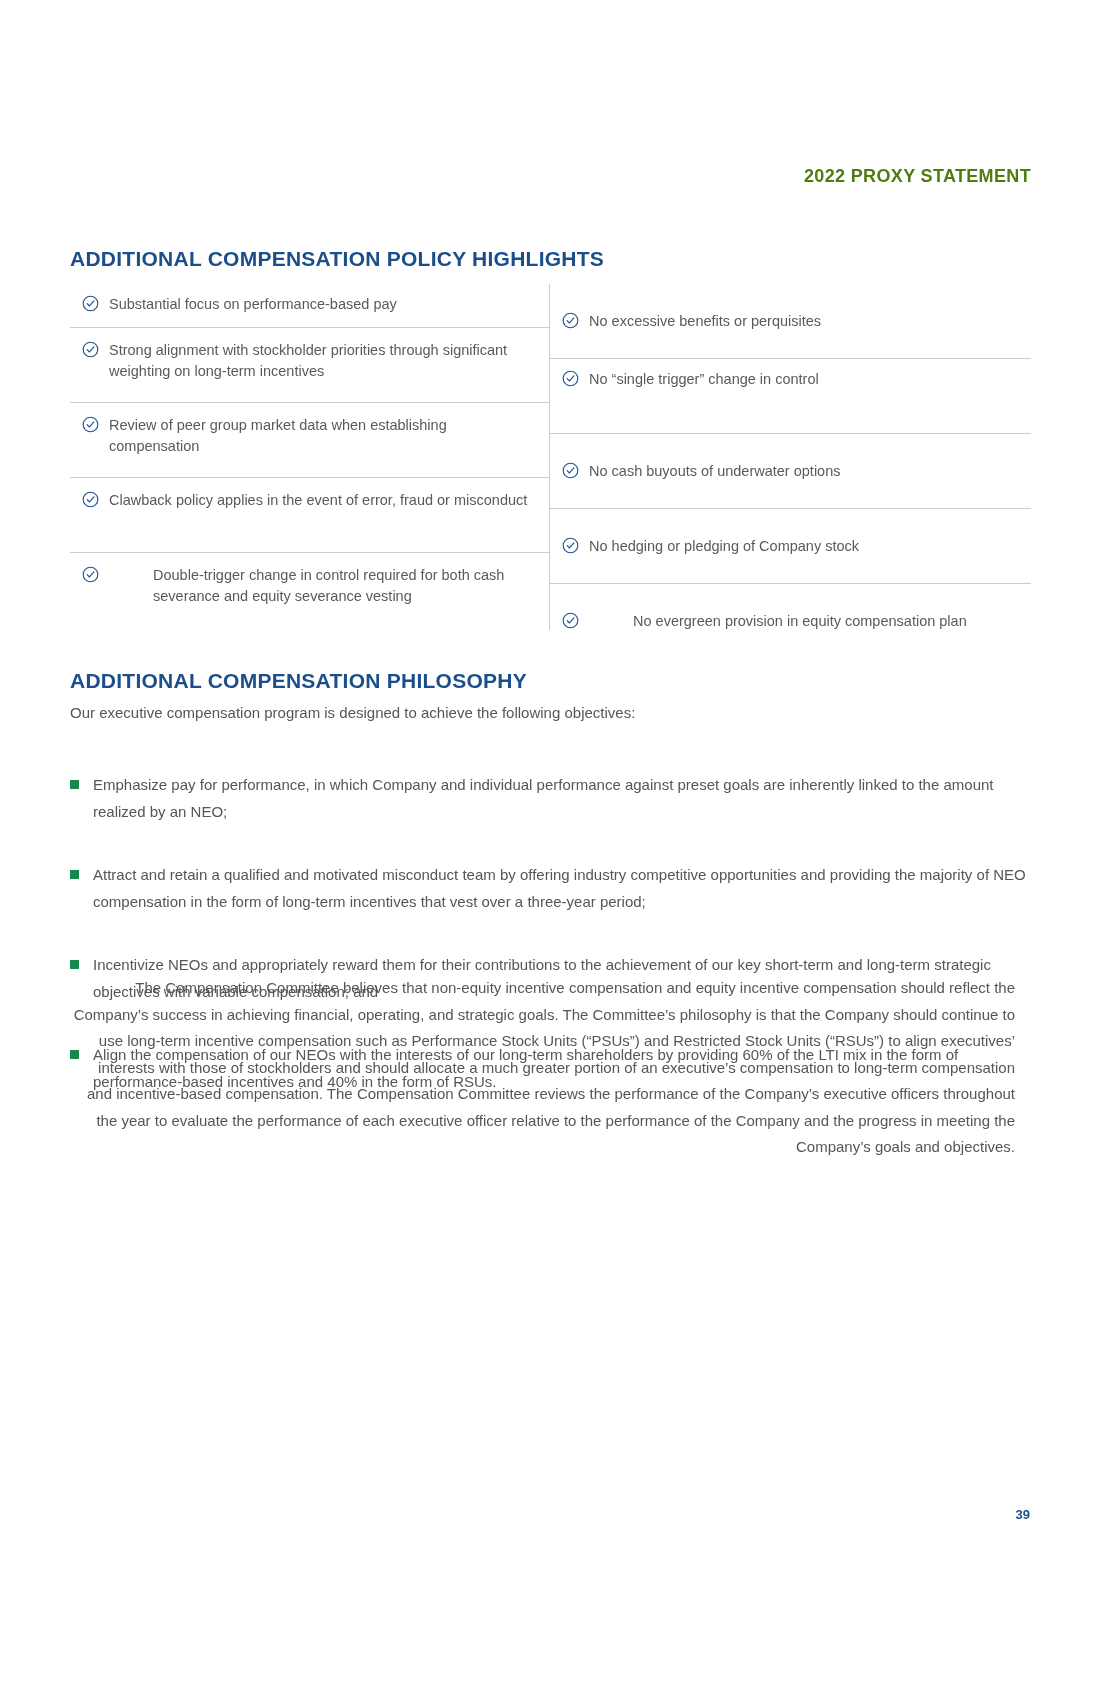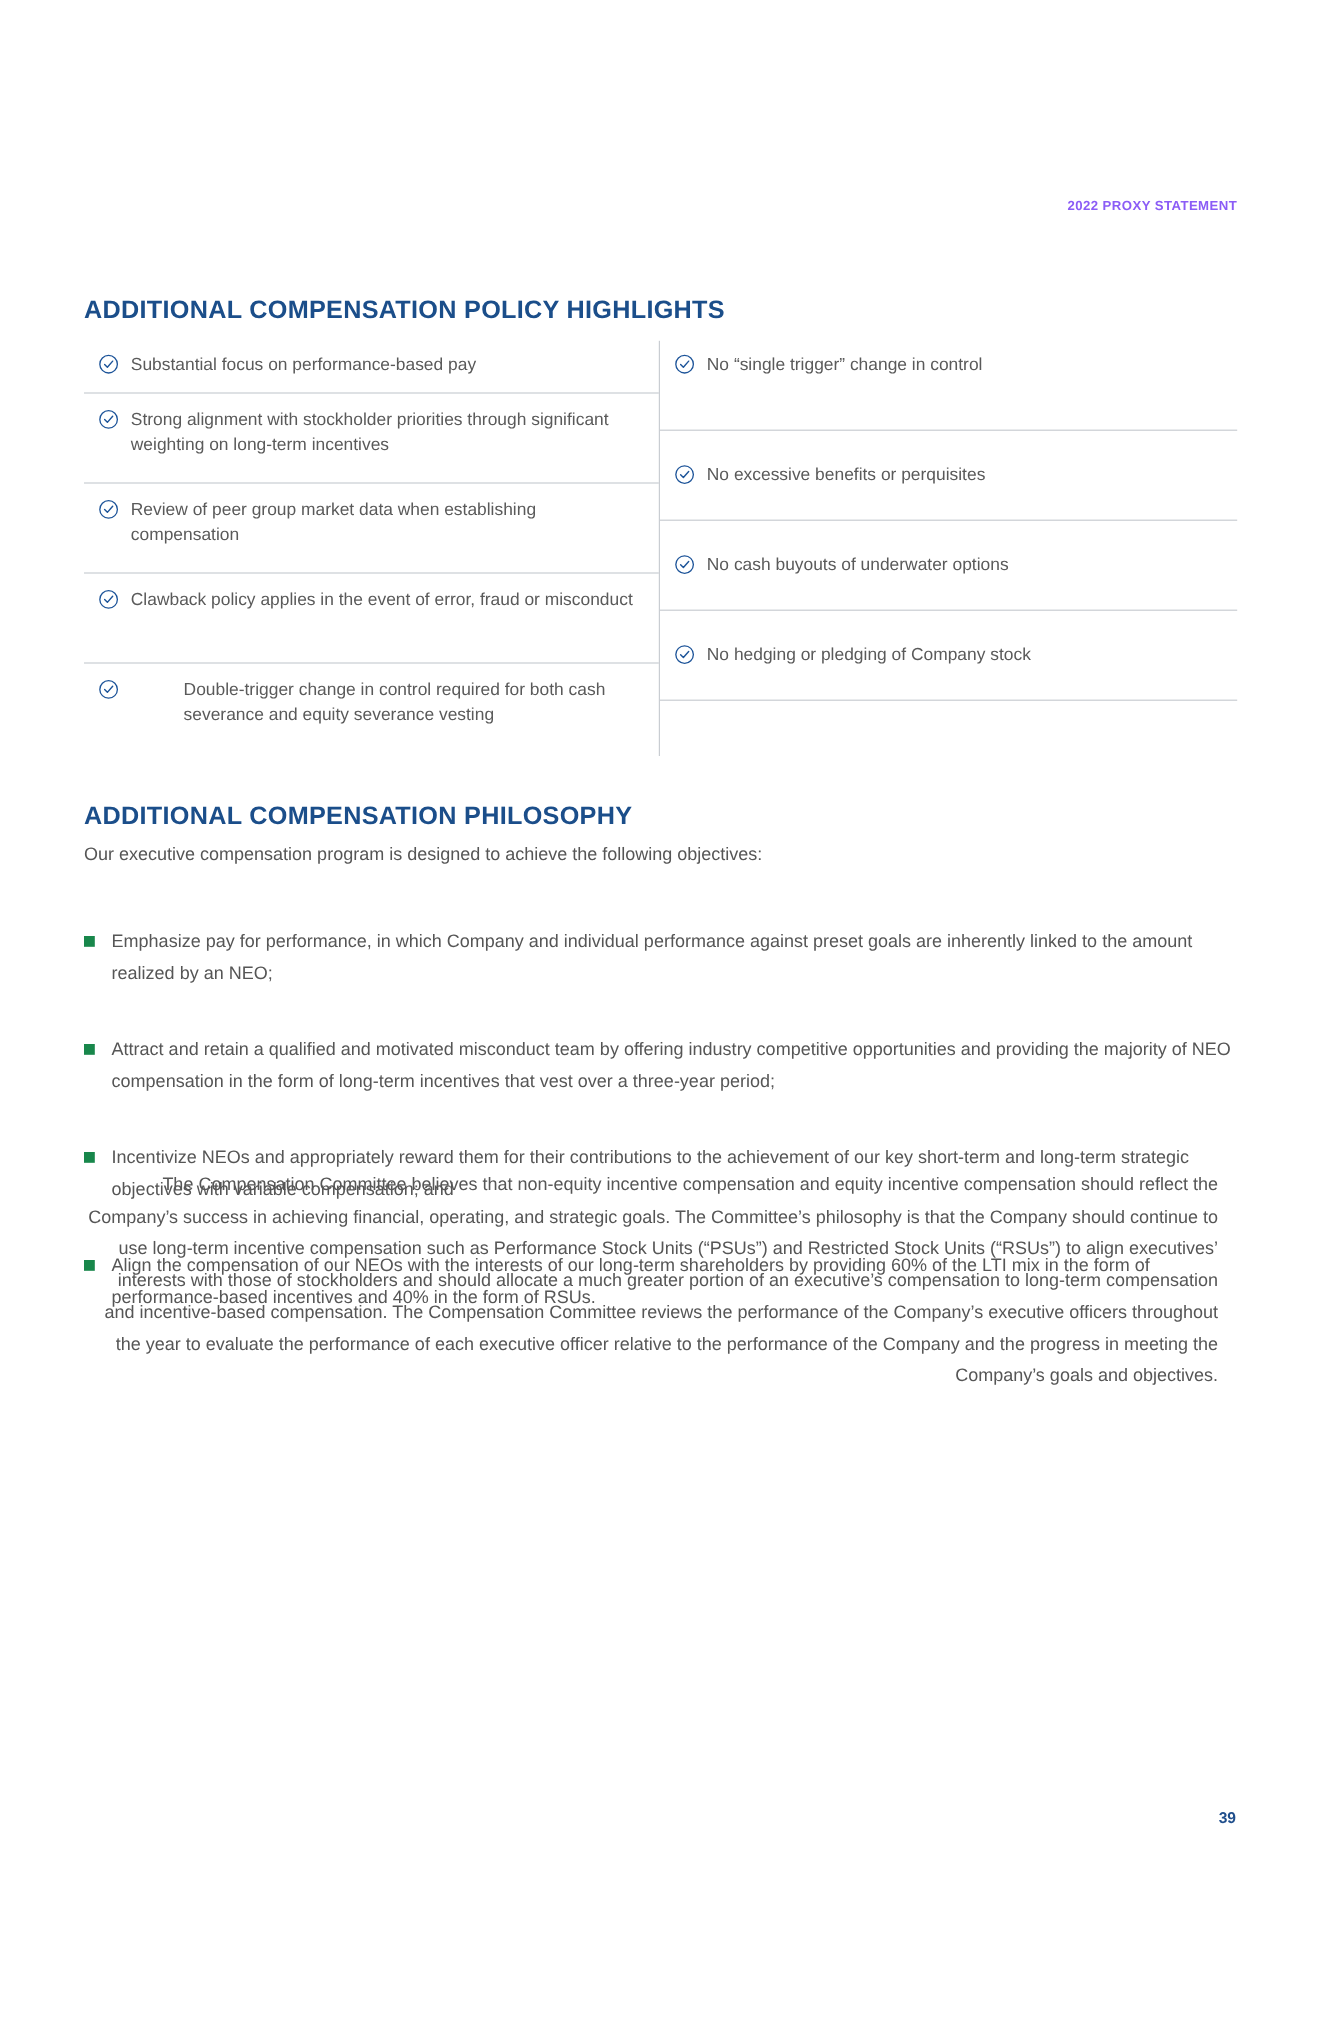--- a/index.html
+++ b/index.html
@@ -22,24 +22,24 @@
     width: 1100px;
     height: 1700px;
     box-sizing: border-box;
   }
 
   
   .running-header {
     position: absolute;
     top: 166px;
     right: 69px;
-    font-size: 11px;
+    font-size: 18px;
     font-weight: 700;
     letter-spacing: 0.35px;
-    color: #8b5cf6;
+    color: #4d7c0f;
     font-family: "Liberation Sans", sans-serif;
     text-align: right;
     white-space: nowrap;
   }
 
   h2.section-title {
     font-size: 21px;
     font-weight: 700;
     color: #1b4e8a;
     letter-spacing: 0.25px;
@@ -215,52 +215,59 @@
           <circle cx="10" cy="10" r="8.6" fill="none" stroke="#1d5499" stroke-width="1.3"></circle>
           <path d="M6.1 10.2 L8.8 12.9 L14.0 7.0" fill="none" stroke="#1d5499" stroke-width="1.4" stroke-linecap="round" stroke-linejoin="round"></path>
         </svg>
         <div class="hl-text">Double-trigger change in control required for both cash severance and equity severance vesting</div>
       </div>
 
     </div>
 
     <div class="hl-col right">
 
+      <div class="hl-row r1">
+        <svg class="check-icon" viewBox="0 0 20 20">
+          <circle cx="10" cy="10" r="8.6" fill="none" stroke="#1d5499" stroke-width="1.3"></circle>
+          <path d="M6.1 10.2 L8.8 12.9 L14.0 7.0" fill="none" stroke="#1d5499" stroke-width="1.4" stroke-linecap="round" stroke-linejoin="round"></path>
+        </svg>
+        <div class="hl-text">No excessive benefits or perquisites</div>
+      </div>
+
       <div class="hl-row r0">
         <svg class="check-icon" viewBox="0 0 20 20">
           <circle cx="10" cy="10" r="8.6" fill="none" stroke="#1d5499" stroke-width="1.3"></circle>
           <path d="M6.1 10.2 L8.8 12.9 L14.0 7.0" fill="none" stroke="#1d5499" stroke-width="1.4" stroke-linecap="round" stroke-linejoin="round"></path>
         </svg>
         <div class="hl-text">No “single trigger” change in control</div>
       </div>
 
-      <div class="hl-row r1">
-        <svg class="check-icon" viewBox="0 0 20 20">
-          <circle cx="10" cy="10" r="8.6" fill="none" stroke="#1d5499" stroke-width="1.3"></circle>
-          <path d="M6.1 10.2 L8.8 12.9 L14.0 7.0" fill="none" stroke="#1d5499" stroke-width="1.4" stroke-linecap="round" stroke-linejoin="round"></path>
-        </svg>
-        <div class="hl-text">No excessive benefits or perquisites</div>
-      </div>
-
       <div class="hl-row r2">
         <svg class="check-icon" viewBox="0 0 20 20">
           <circle cx="10" cy="10" r="8.6" fill="none" stroke="#1d5499" stroke-width="1.3"></circle>
           <path d="M6.1 10.2 L8.8 12.9 L14.0 7.0" fill="none" stroke="#1d5499" stroke-width="1.4" stroke-linecap="round" stroke-linejoin="round"></path>
         </svg>
         <div class="hl-text">No cash buyouts of underwater options</div>
       </div>
 
       <div class="hl-row r3">
         <svg class="check-icon" viewBox="0 0 20 20">
           <circle cx="10" cy="10" r="8.6" fill="none" stroke="#1d5499" stroke-width="1.3"></circle>
           <path d="M6.1 10.2 L8.8 12.9 L14.0 7.0" fill="none" stroke="#1d5499" stroke-width="1.4" stroke-linecap="round" stroke-linejoin="round"></path>
         </svg>
         <div class="hl-text">No hedging or pledging of Company stock</div>
       </div>
 
+      <div class="hl-row r4 last">
+        <svg class="check-icon" viewBox="0 0 20 20">
+          <circle cx="10" cy="10" r="8.6" fill="none" stroke="#1d5499" stroke-width="1.3"></circle>
+          <path d="M6.1 10.2 L8.8 12.9 L14.0 7.0" fill="none" stroke="#1d5499" stroke-width="1.4" stroke-linecap="round" stroke-linejoin="round"></path>
+        </svg>
+        <div class="hl-text">No evergreen provision in equity compensation plan</div>
+      </div>
 
     </div>
   </div>
 
   <div id="philosophy-title-wrap">
     <h2 class="section-title">ADDITIONAL COMPENSATION PHILOSOPHY</h2>
   </div>
 
   <div class="lead">Our executive compensation program is designed to achieve the following objectives:</div>
 

